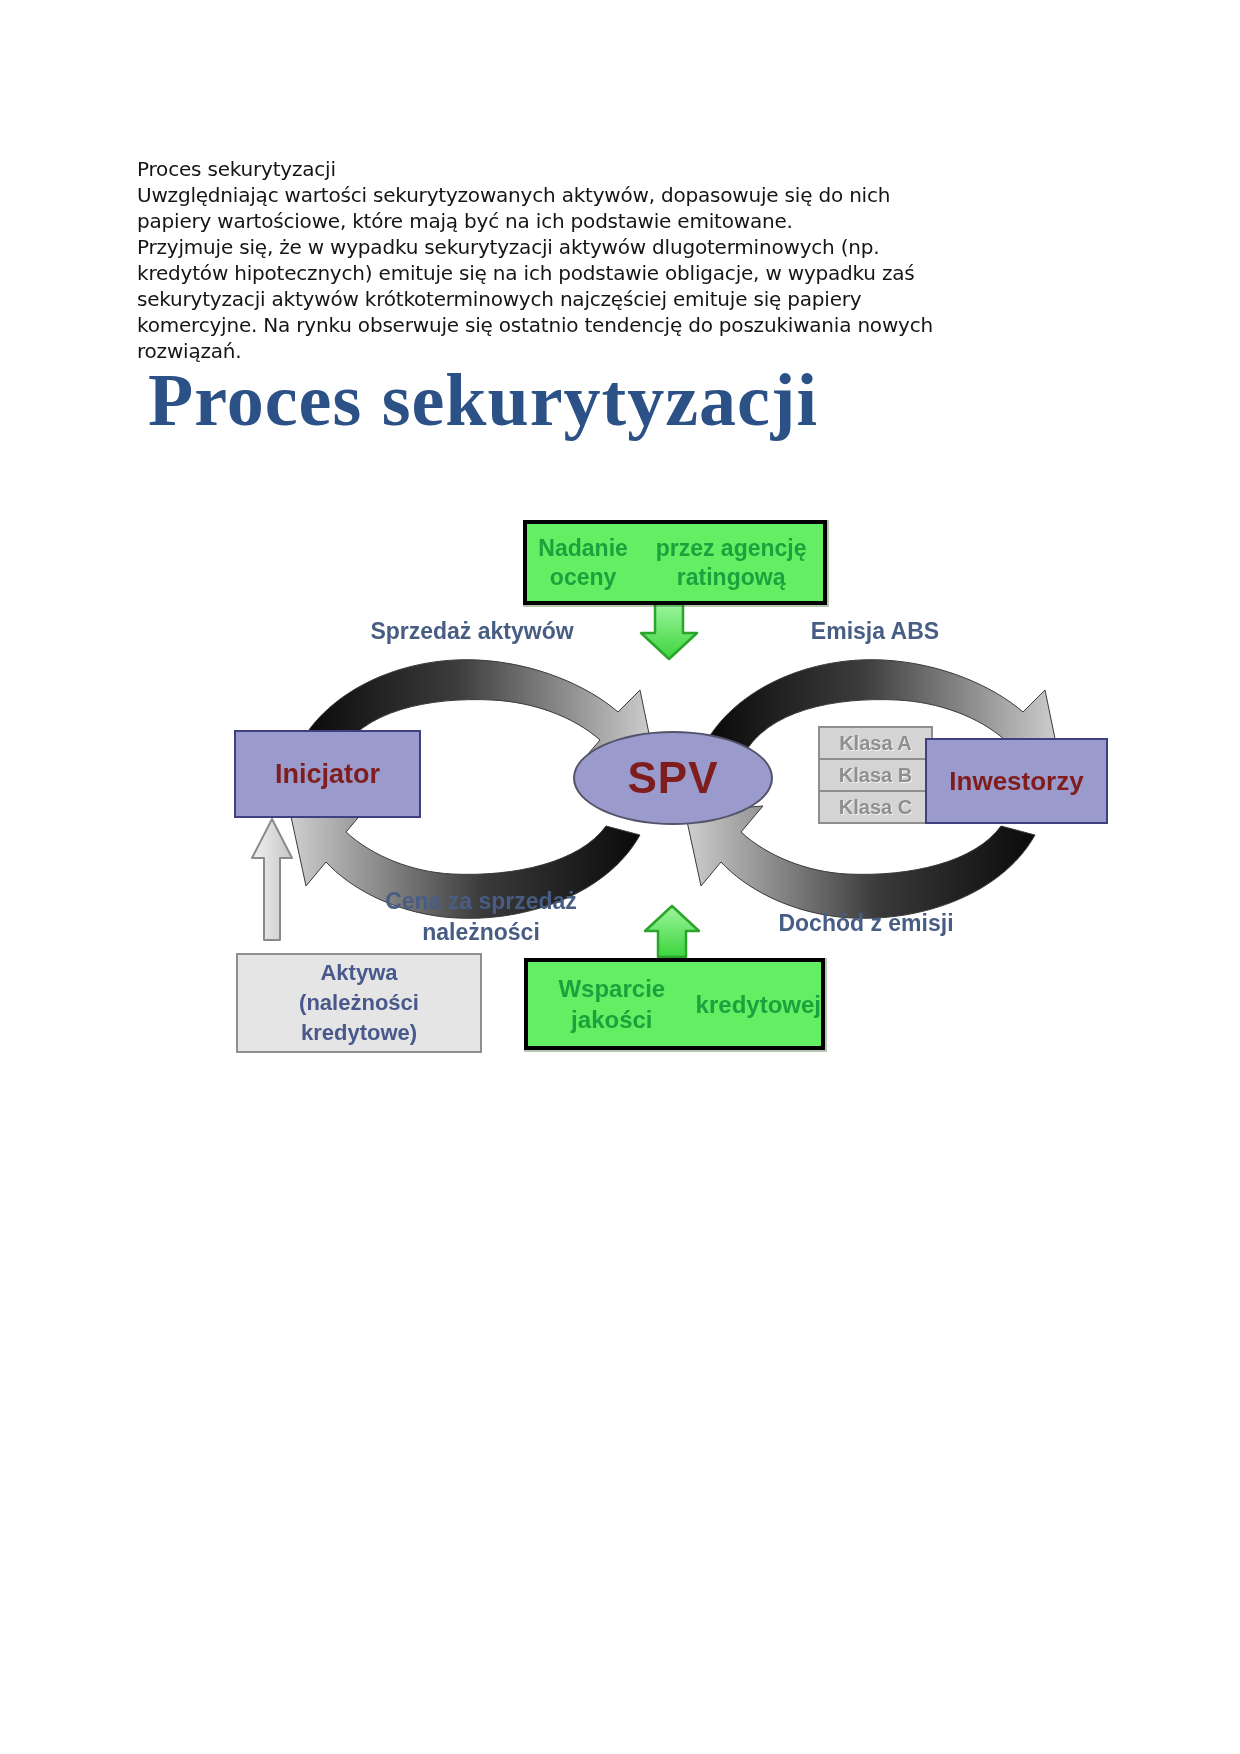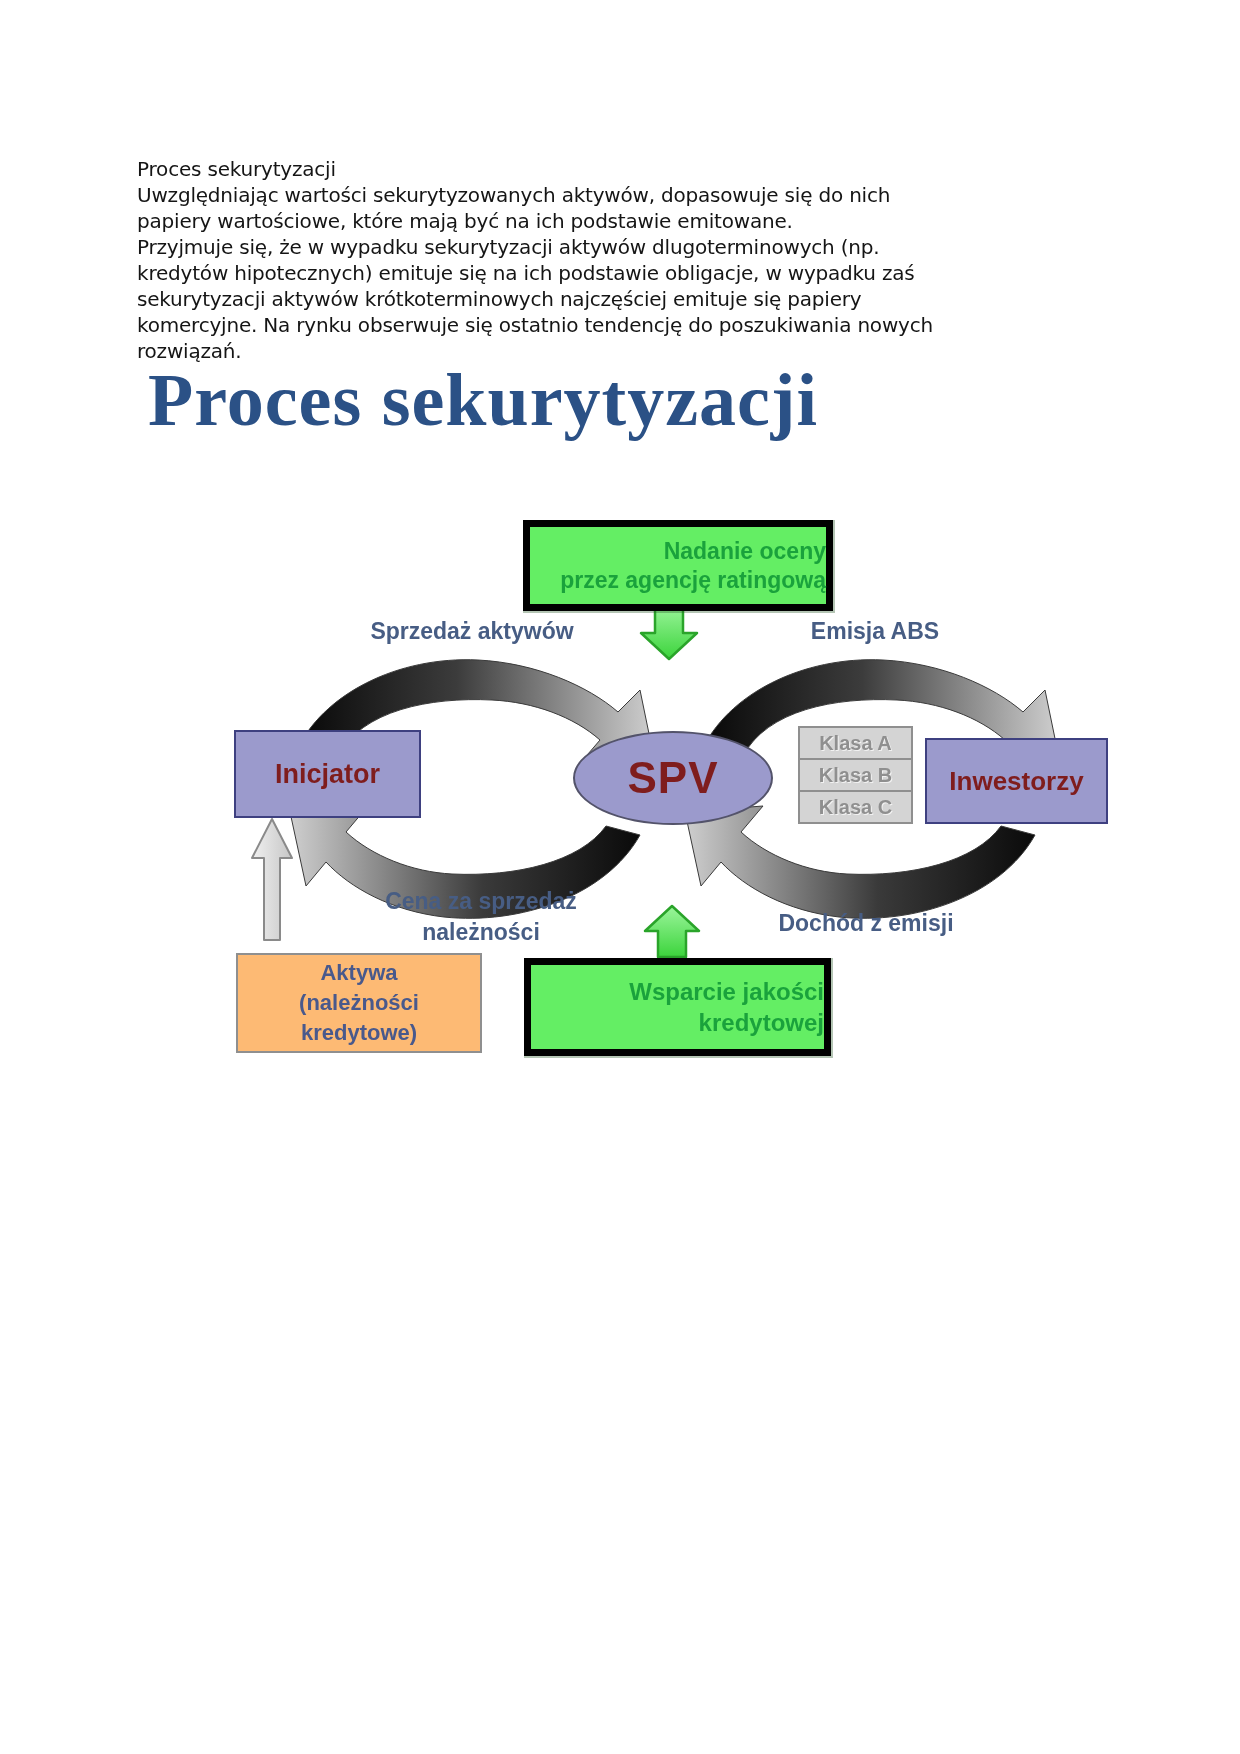--- a/index.html
+++ b/index.html
@@ -9,23 +9,23 @@
   .intro{position:absolute;left:137px;top:156px;width:1000px;
          font-family:"DejaVu Sans",sans-serif;font-size:20px;line-height:26px;
          color:#151515;white-space:pre-line;letter-spacing:-0.2px;}
 
   .big-title{position:absolute;left:148px;top:360px;
              font-family:"Liberation Serif",serif;font-weight:bold;
              font-size:74px;line-height:1.1;color:#2b5186;letter-spacing:1px;}
 
   svg.flows{position:absolute;left:0;top:0;z-index:1;}
 
-  .gbox{position:absolute;z-index:2;background:#64ee64;border:7px solid #000000;
+  .gbox{position:absolute;z-index:2;background:#64ee64;border:4px solid #000000;
         box-shadow:1px 1px 0 1px rgba(40,90,40,.35);
-        display:flex;flex-direction:column;align-items:flex-end;justify-content:center;
+        display:flex;flex-direction:row;align-items:center;justify-content:center;
         color:#1aa23c;font-weight:bold;text-align:center;}
   .rating{left:523px;top:520px;width:296px;height:77px;font-size:23px;line-height:29px;}
   .support{left:524px;top:958px;width:293px;height:84px;font-size:24px;line-height:31px;}
 
   .lbl{position:absolute;z-index:2;color:#475d84;font-weight:bold;font-size:23px;
        text-align:center;white-space:pre-line;line-height:31px;transform:translateX(-50%);}
   .lbl.sell{left:472px;top:616px;}
   .lbl.emis{left:875px;top:616px;}
   .lbl.cena{left:481px;top:886px;}
   .lbl.doch{left:866px;top:908px;}
@@ -36,25 +36,25 @@
   .initiator{left:234px;top:730px;width:183px;height:84px;font-size:27px;}
   .spv{left:573px;top:731px;width:196px;height:90px;border-radius:50%;
        border-color:#53536a;font-size:44px;letter-spacing:1px;}
   .investors{left:925px;top:738px;width:179px;height:82px;font-size:26px;text-align:center;}
 
   .klasa-stack{position:absolute;z-index:2;left:798px;top:726px;width:115px;}
   .klasa-cell{box-sizing:border-box;width:115px;height:34px;margin-top:-2px;
               background:#d4d4d4;border:2px solid #8f8f8f;
               display:flex;align-items:center;justify-content:center;
               color:#8f8f8f;font-weight:bold;font-size:20px;
-              text-shadow:1px 1px 0 #f2f2f2;}
+              text-shadow:1px 1px 0 #f2f2f2;margin-left:20px;}
   .klasa-cell:first-child{margin-top:0;}
 
   .assets{position:absolute;z-index:2;left:236px;top:953px;width:242px;height:96px;
-          background:#fdba74;border:2px solid #8f8f8f;
+          background:#e5e5e5;border:2px solid #8f8f8f;
           display:flex;flex-direction:column;align-items:center;justify-content:center;
           color:#49598c;font-weight:bold;font-size:22px;line-height:30px;text-align:center;}
 
   .bottom-strip{position:absolute;left:437px;top:1746px;width:393px;height:8px;z-index:2;
                 background:linear-gradient(90deg,#45c078 0%,#3fae8e 55%,#2f6fb5 100%);}
 </style>
 </head>
 <body>
 
 <div class="page">

